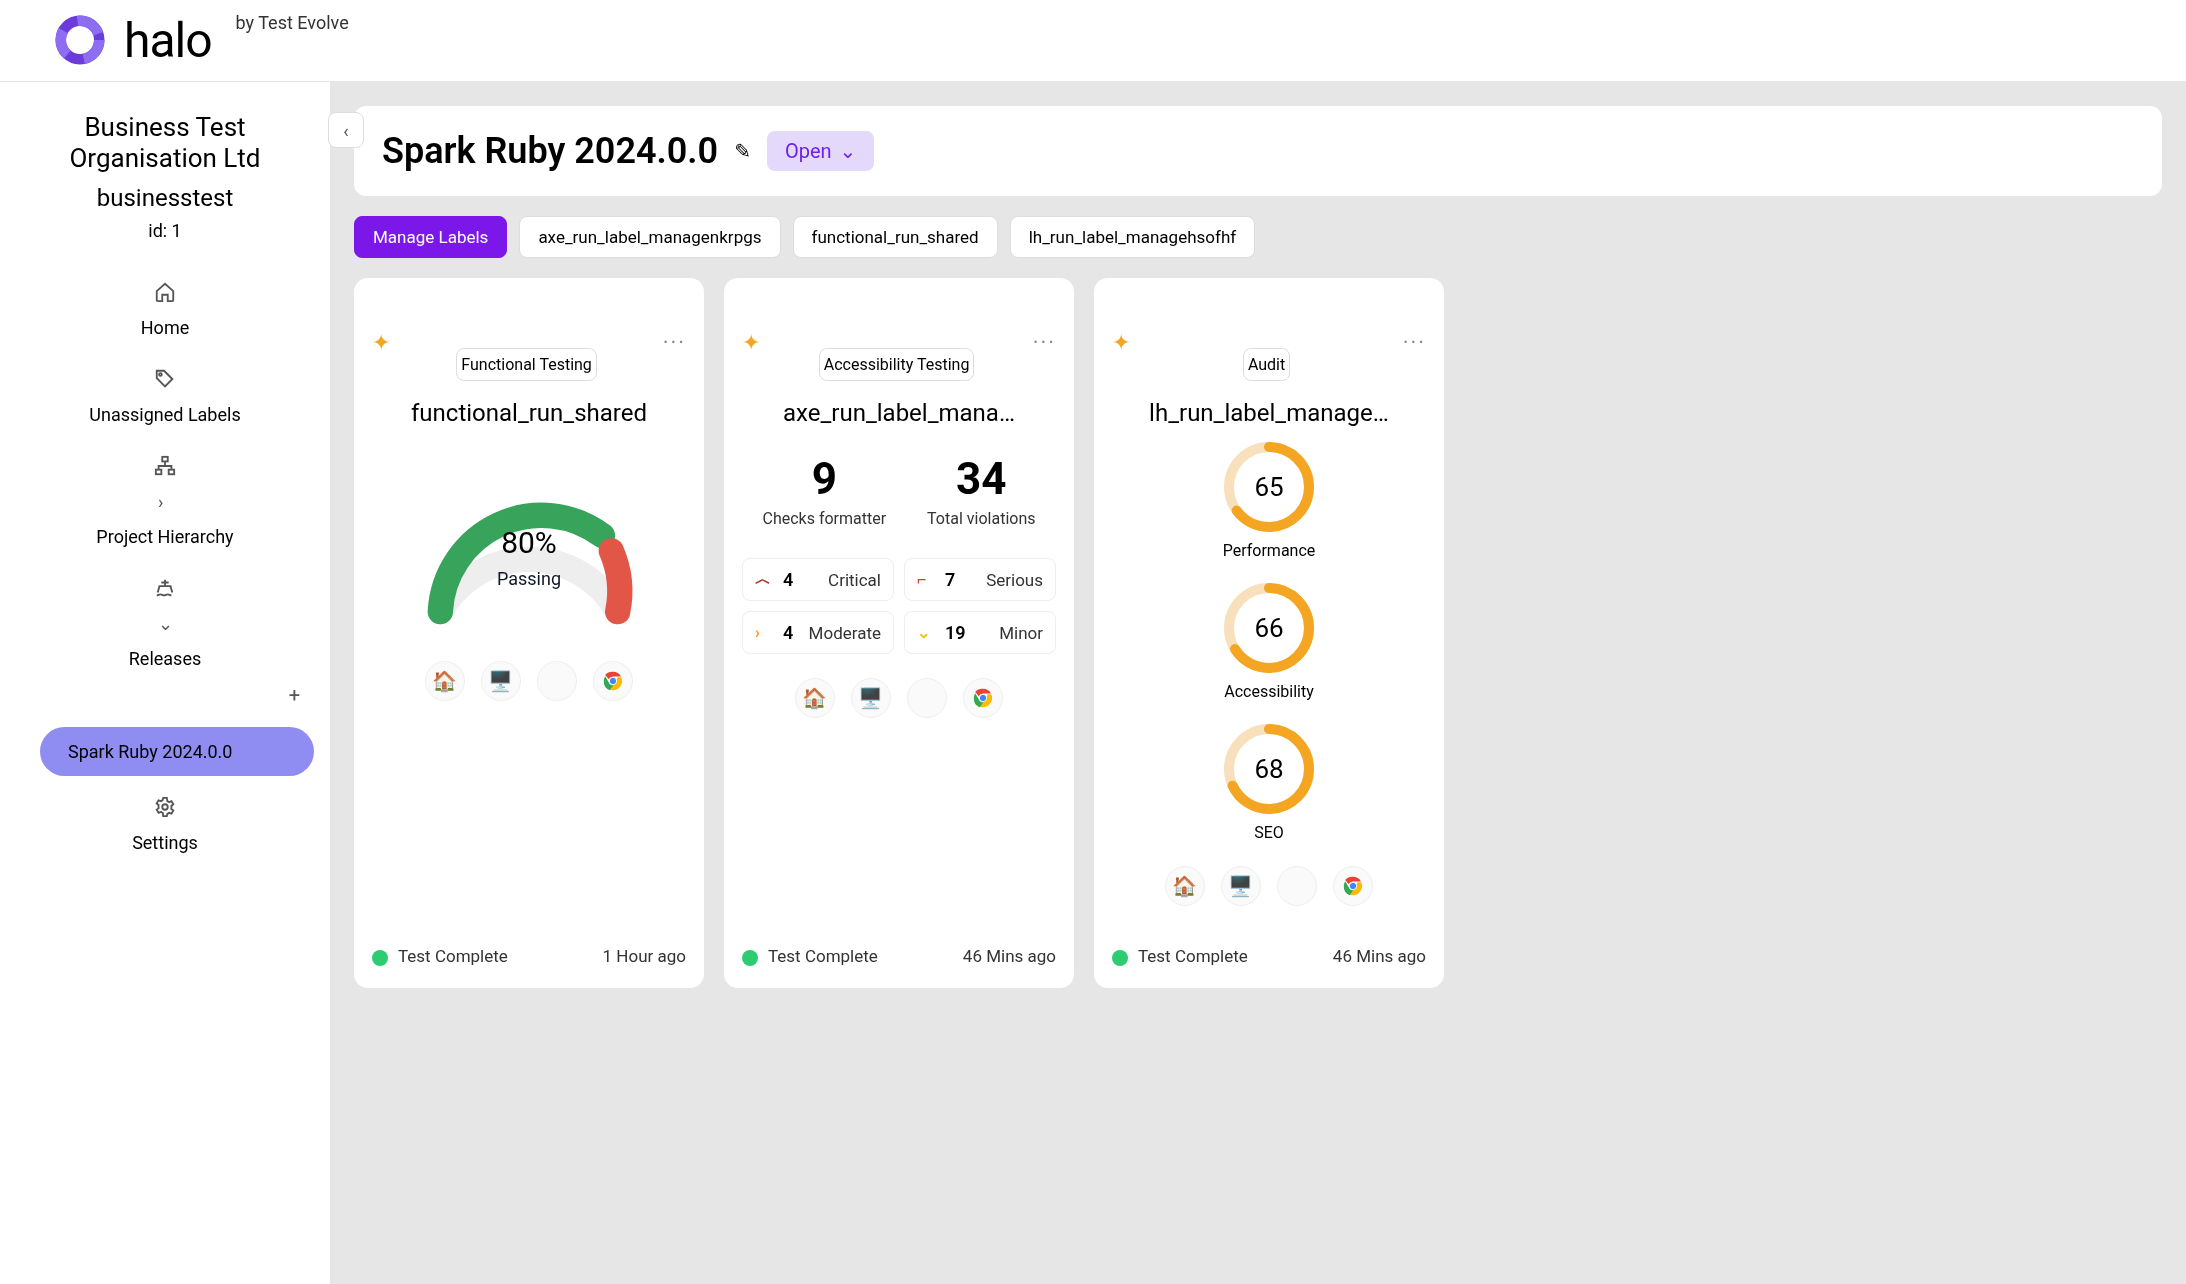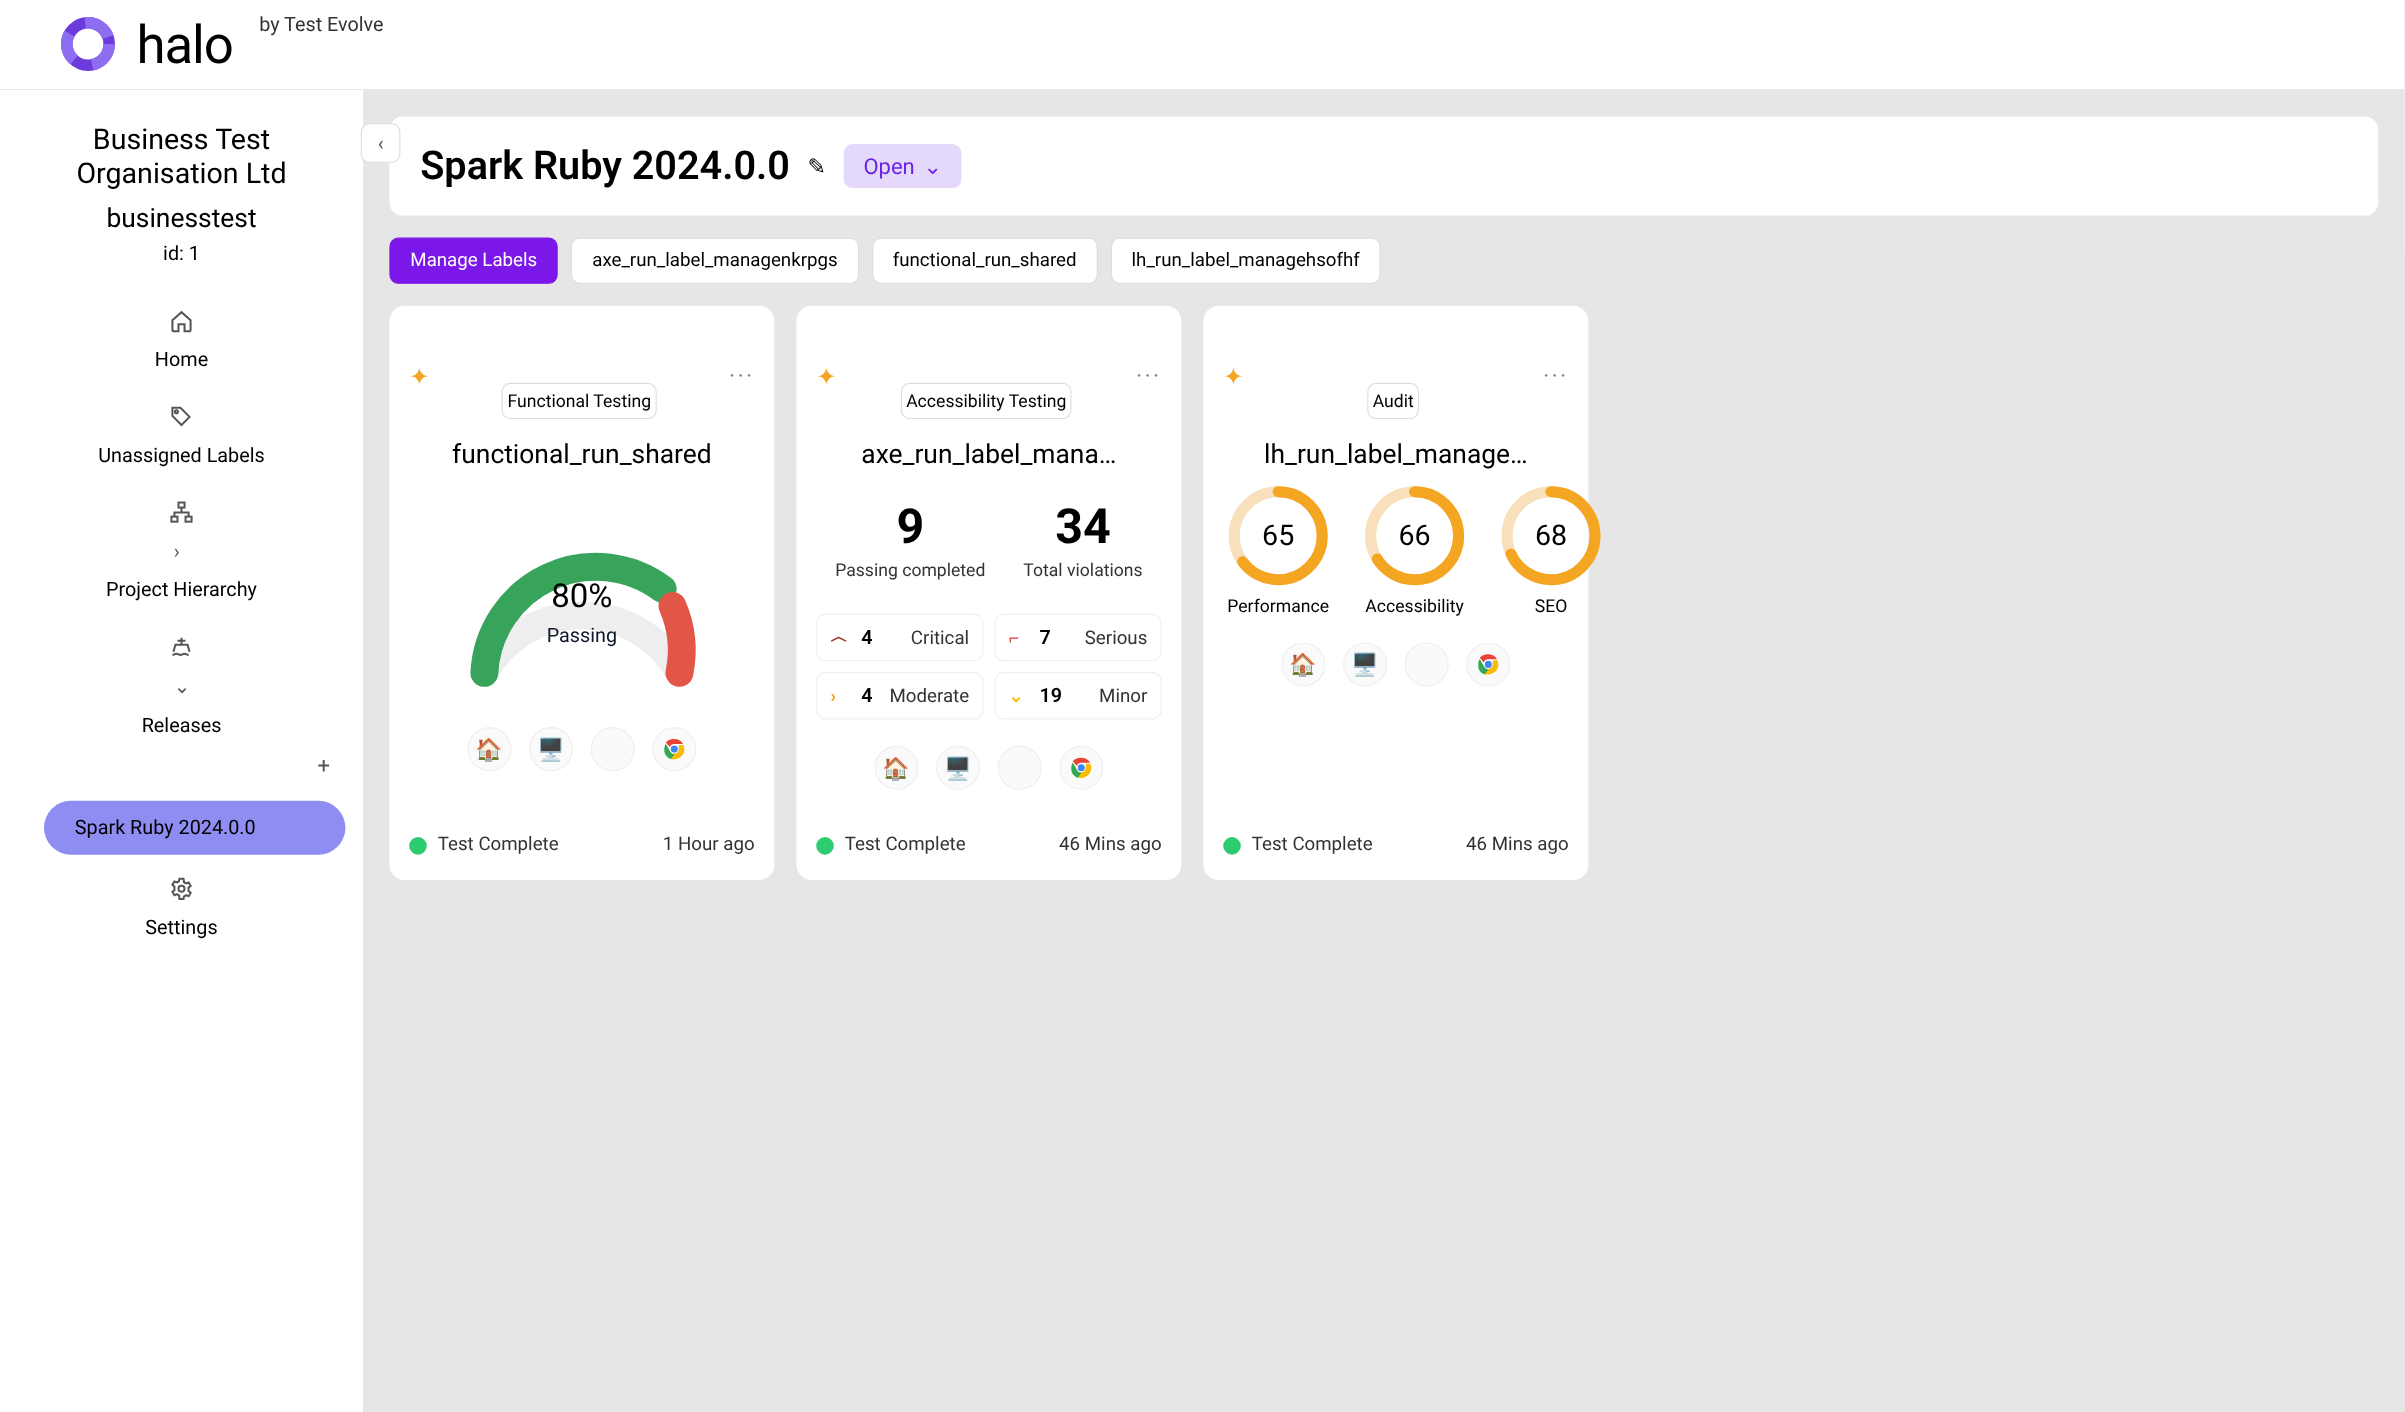--- a/index.html
+++ b/index.html
@@ -57,21 +57,21 @@
 .stat { text-align: center; }
 .stat-num { font-size: 44px; font-weight: 700; }
 .stat-label { font-size: 16px; color: #333; margin-top: 4px; }
 
 .sev-grid { display: grid; grid-template-columns: 1fr 1fr; gap: 10px; margin-top: 30px; }
 .sev { border: 1px solid #eee; border-radius: 8px; padding: 10px 12px; display: flex; align-items: center; gap: 10px; }
 .sev-ico { width: 18px; font-weight: 700; }
 .sev-count { font-size: 18px; font-weight: 600; }
 .sev-label { margin-left: auto; font-size: 17px; color: #333; }
 
-.rings { display: grid; grid-template-columns: 1fr 1fr 1fr; gap: 18px 24px; margin-top: 10px; justify-items: center; }
+.rings { display: grid; grid-template-columns: 1fr; gap: 18px 24px; margin-top: 10px; justify-items: center; }
 .ring { position: relative; width: 100px; height: 100px; }
 .ring-val { position: absolute; left: 50%; top: 50%; transform: translate(-50%, -50%); font-size: 26px; }
 .ring-label { font-size: 16px; text-align: center; margin-top: 4px; }
 
 .device-row { display: flex; gap: 16px; justify-content: center; margin-top: 24px; }
 .device { width: 40px; height: 40px; border-radius: 50%; border: 1px solid #eee; background: #fafafa; display: flex; align-items: center; justify-content: center; font-size: 20px; }
 
 .card-foot { display: flex; align-items: center; justify-content: space-between; margin-top: auto; padding-top: 40px; font-size: 17px; color: #333; }
 .dot { width: 16px; height: 16px; border-radius: 50%; background: #2ecc71; display: inline-block; margin-right: 10px; vertical-align: middle; }
 
@@ -221,21 +221,21 @@
       <div class="card">
         <div class="card-head">
           <span class="spark">✦</span>
           <span class="card-type-pill">Accessibility Testing</span>
           <span class="kebab">···</span>
         </div>
         <div class="card-title">axe_run_label_mana…</div>
         <div class="stat-row">
           <div class="stat">
             <div class="stat-num">9</div>
-            <div class="stat-label">Passing completed</div>
+            <div class="stat-label">Checks formatter</div>
           </div>
           <div class="stat">
             <div class="stat-num">34</div>
             <div class="stat-label">Total violations</div>
           </div>
         </div>
         <div class="sev-grid">
           <div class="sev">
             <span class="sev-ico" style="color:#a23027">︿</span>
             <span class="sev-count">4</span>

